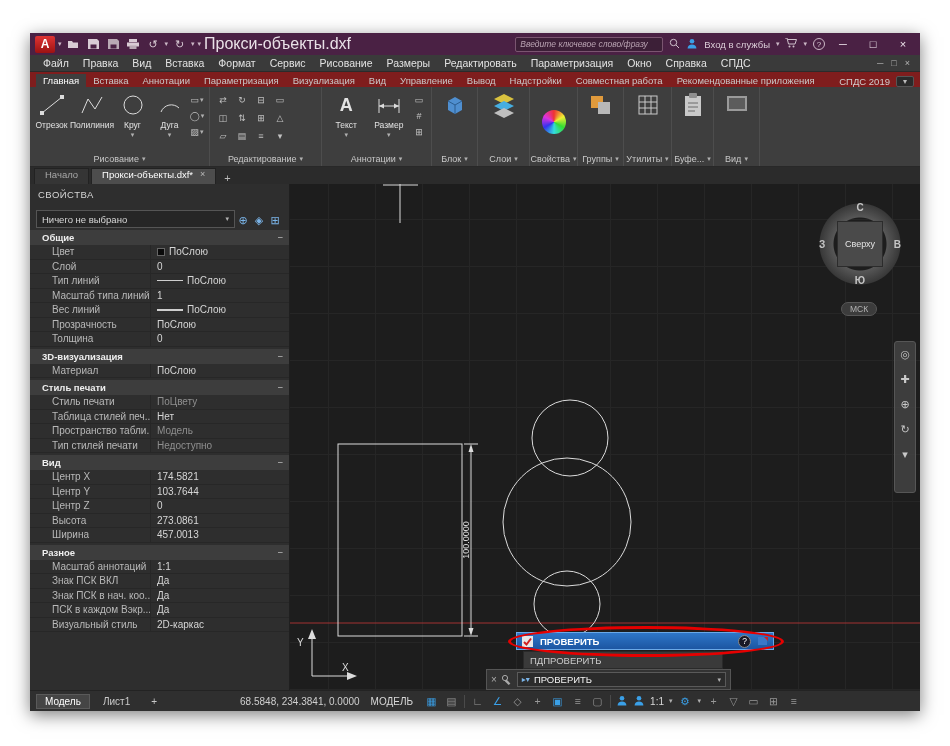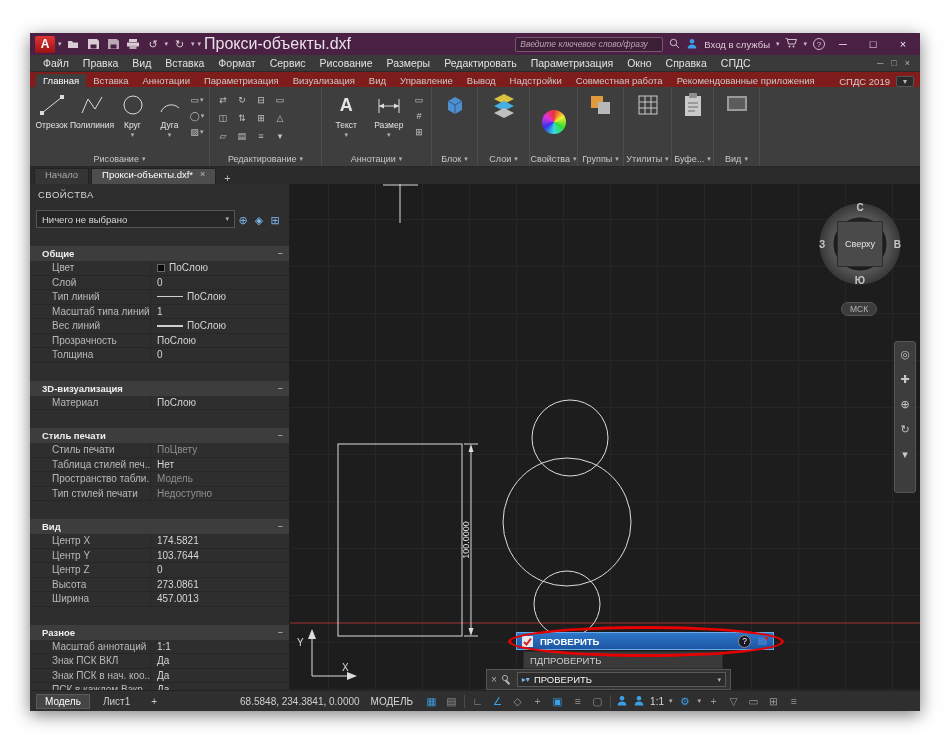--- a/index.html
+++ b/index.html
@@ -69,21 +69,21 @@
   
   .palette{width:260px;background:#2e2e2e;border-right:1px solid #1f1f1f;font-size:10px;overflow:hidden}
   .pal-title{height:20px;display:flex;align-items:center;padding-left:8px;color:#d5d5d5;
     font-size:9.5px;letter-spacing:.5px}
   .pal-combo{height:24px;display:flex;align-items:flex-end;gap:0;padding:0 6px}
   .pal-select{flex:1;height:18px;background:#262626;border:1px solid #555;display:flex;
     align-items:center;justify-content:space-between;padding:0 5px;color:#d8d8d8;font-size:9.5px}
   .pal-ic{width:16px;height:16px;display:flex;align-items:center;justify-content:center;
     color:#7ab4e8;font-size:11px}
   .psection{height:15px;background:#3d3d3d;display:flex;align-items:center;justify-content:space-between;
-    padding:0 6px 0 12px;color:#efefef;font-size:9.5px;font-weight:bold;margin-top:18px}
+    padding:0 6px 0 12px;color:#efefef;font-size:9.5px;font-weight:bold;margin-top:2px}
   .psection .minus{font-weight:normal;color:#c5c5c5}
   .prow{height:14.5px;display:flex;border-bottom:1px solid #272727}
   .plabel{width:120px;padding-left:22px;display:flex;align-items:center;color:#b9b9b9;
     white-space:nowrap;overflow:hidden}
   .pvalue{flex:1;display:flex;align-items:center;gap:4px;padding-left:6px;border-left:1px solid #272727;
     color:#d6d6d6;white-space:nowrap;overflow:hidden}
   .pvalue.dim{color:#8f8f8f}
   .swatch{width:8px;height:8px;background:#0a0a0a;border:1px solid #666;display:inline-block}
   .lsample{width:26px;border-top:1px solid #cfcfcf;display:inline-block}
   .lsample.thick{border-top-width:2px}

